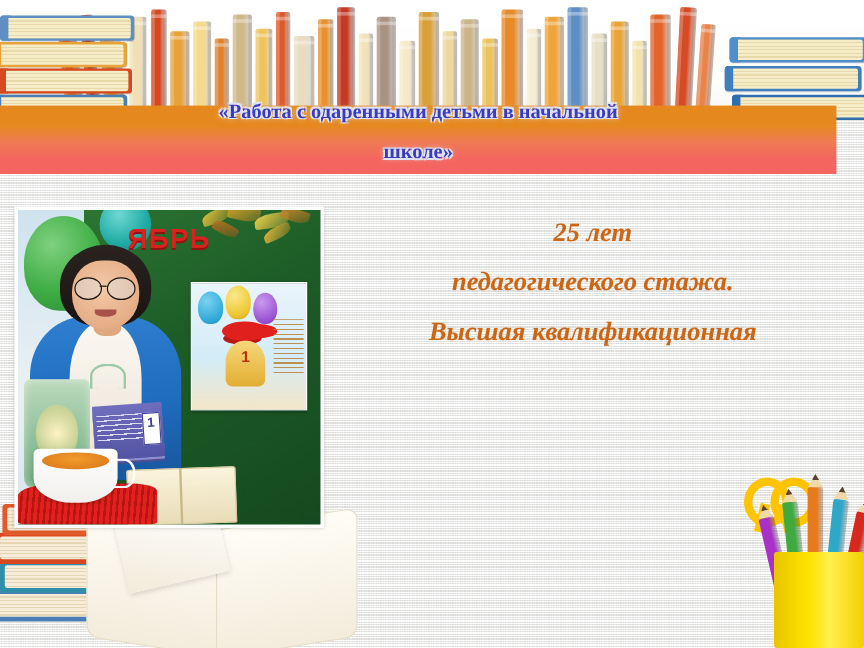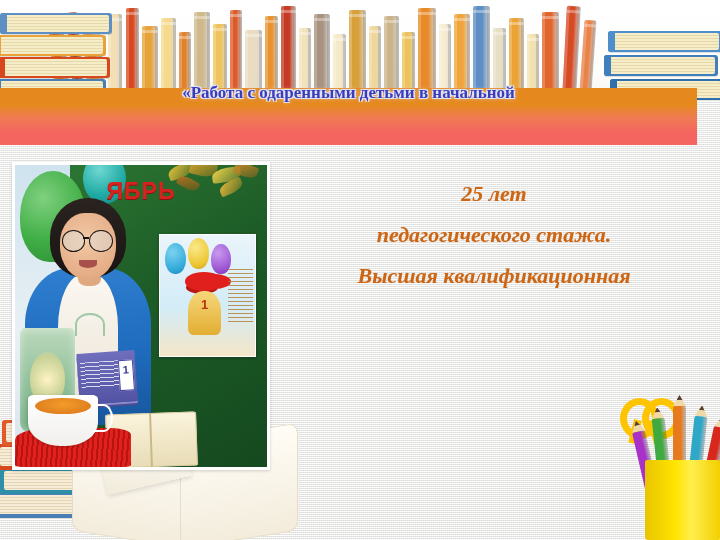--- a/index.html
+++ b/index.html
@@ -106,22 +106,22 @@
     text-shadow:
       -1.2px -1.2px 0 #dfe4f5, 1.2px -1.2px 0 #dfe4f5,
       -1.2px  1.2px 0 #dfe4f5, 1.2px  1.2px 0 #dfe4f5,
       0 0 5px rgba(230,235,255,0.9);
     z-index: 9;
   }
 
   
   .photo-frame {
     position: absolute;
-    left: 12px; top: 162px;
-    width: 258px; height: 308px;
+    left: 12px; top: 172px;
+    width: 258px; height: 268px;
     background: #ffffff;
     padding: 3px;
     box-sizing: border-box;
     box-shadow: 0 1px 3px rgba(0,0,0,0.18);
     z-index: 6;
   }
   .photo {
     position: relative;
     width: 100%; height: 100%;
     overflow: hidden;
@@ -388,20 +388,21 @@
           <div class="spine" style="background:#4e8ecb"></div>
           <div class="pages"></div>
         </div>
       </div>
   </div>
 
 
   <div class="banner"></div>
   <div class="subtitle">
     <div>«Работа с одаренными детьми в начальной</div>
+    <div>школе»</div>
   </div>
 
   <div class="photo-frame">
     <div class="photo">
       <div class="pb-board"></div>
       <div class="pb-leftwall"></div>
       <div class="pb-balloon-g"></div>
       <div class="pb-balloon-t"></div>
       <div class="pb-letters">ЯБРЬ</div>
       <div class="pb-branch" id="leaf-branch">

